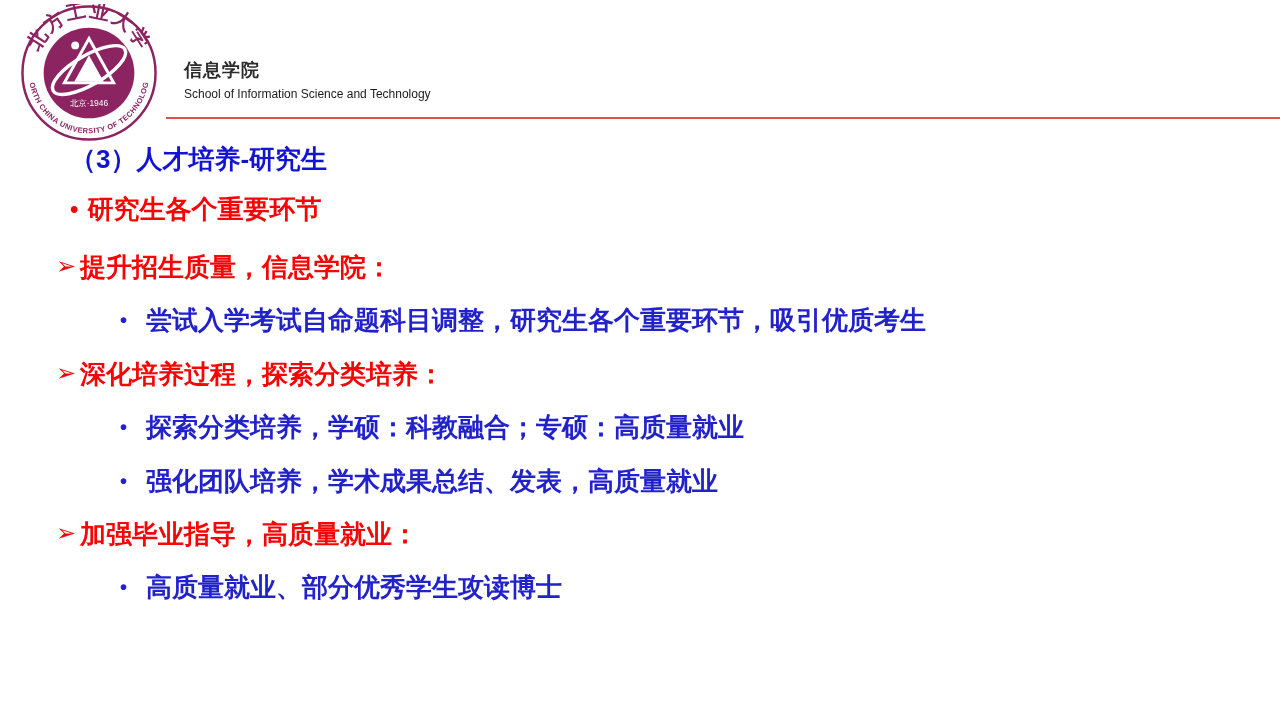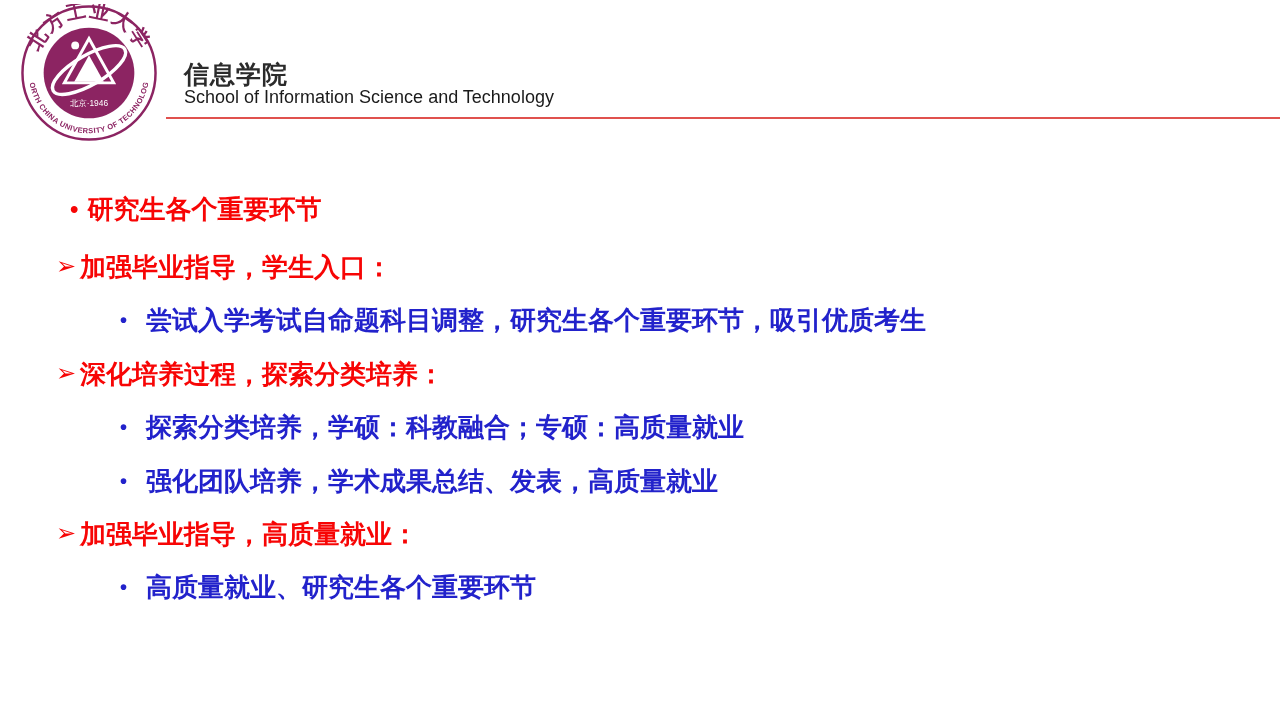--- a/index.html
+++ b/index.html
@@ -5,25 +5,25 @@
   html,body{margin:0;padding:0;background:#fff;}
   .slide{
     position:relative;width:1280px;height:720px;background:#ffffff;overflow:hidden;
     font-family:"Liberation Sans","DejaVu Sans",sans-serif;
   }
   
   .logo{position:absolute;left:20px;top:4px;width:138px;height:138px;}
   .maroon-fill{fill:var(--maroon);}
   .maroon-text{fill:var(--maroon);font-weight:bold;}
   .school-cn{
-    position:absolute;left:184px;top:58px;font-size:25px;font-weight:bold;
+    position:absolute;left:184px;top:58px;font-size:18px;font-weight:bold;
     color:#2b2b2b;letter-spacing:1px;white-space:nowrap;
   }
   .school-en{
-    position:absolute;left:184px;top:87px;font-size:18px;color:#1a1a1a;white-space:nowrap;
+    position:absolute;left:184px;top:87px;font-size:12px;color:#1a1a1a;white-space:nowrap;
   }
   .divider{
     position:absolute;left:166px;top:117px;width:1114px;height:2px;
     background:var(--divider);
   }
   
   .t-line{
     position:absolute;height:32px;display:flex;align-items:center;
     font-size:26px;font-weight:bold;white-space:nowrap;line-height:32px;
   }
@@ -60,29 +60,30 @@
       <path d="M70 52 L85 79 L55 79 Z" fill="#ffffff"></path>
       <circle cx="56" cy="42" r="4" fill="#ffffff"></circle>
     </g>
     <text x="70" y="104" text-anchor="middle" font-size="8.5" fill="#ffffff">北京·1946</text>
   </svg>
 
   <div class="school-cn">信息学院</div>
   <div class="school-en">School of Information Science and Technology</div>
   <div class="divider"></div>
 
+  <div class="t-line title-line">（3）人才培养-研究生</div>
 
   <div class="t-line lv-b1 top-0 red">
     <span class="marker">•</span>
     <span>研究生各个重要环节</span>
   </div>
 
   <div class="t-line lv-arrow top-1 red">
     <span class="marker">➢</span>
-    <span>加强毕业指导，学生入口：</span>
+    <span>提升招生质量，信息学院：</span>
   </div>
 
   <div class="t-line lv-b2 top-2 blue">
     <span class="marker">•</span>
     <span>尝试入学考试自命题科目调整，研究生各个重要环节，吸引优质考生</span>
   </div>
 
   <div class="t-line lv-arrow top-3 red">
     <span class="marker">➢</span>
     <span>深化培养过程，探索分类培养：</span>
@@ -98,16 +99,16 @@
     <span>强化团队培养，学术成果总结、发表，高质量就业</span>
   </div>
 
   <div class="t-line lv-arrow top-6 red">
     <span class="marker">➢</span>
     <span>加强毕业指导，高质量就业：</span>
   </div>
 
   <div class="t-line lv-b2 top-7 blue">
     <span class="marker">•</span>
-    <span>高质量就业、研究生各个重要环节</span>
+    <span>高质量就业、部分优秀学生攻读博士</span>
   </div>
 
 </div>
 
 </body></html>

